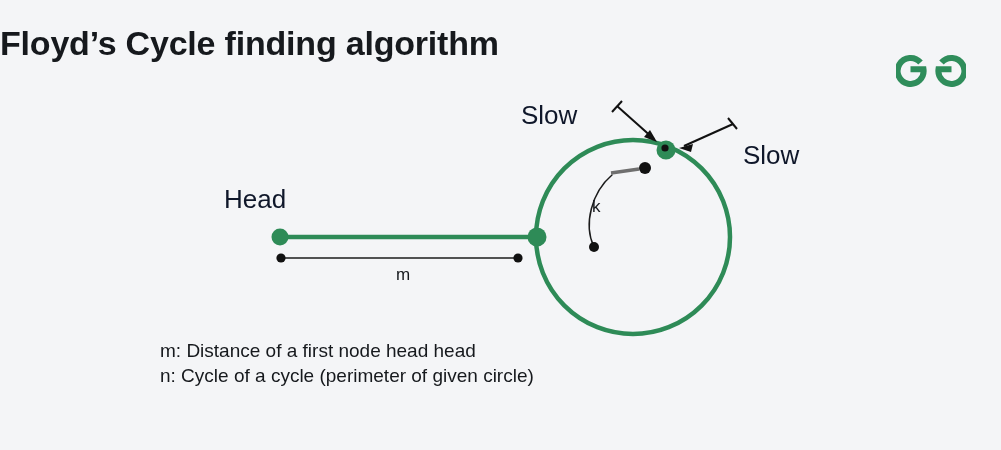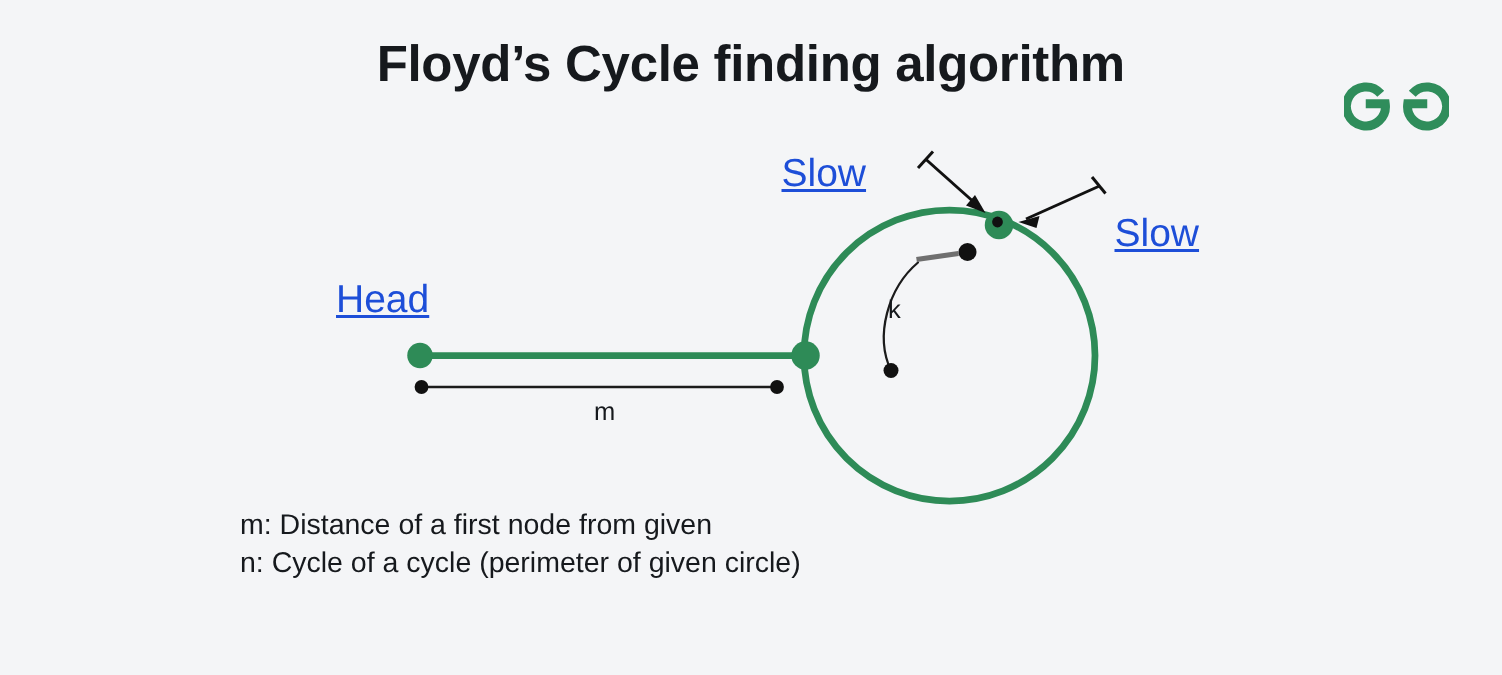--- a/index.html
+++ b/index.html
@@ -20,21 +20,21 @@
     height: 450px;
     background: #f4f5f7;
   }
 
   
   .title {
     position: absolute;
     left: 0;
     top: 24px;
     width: 1001px;
-    text-align: center;
+    text-align: left;
     font-size: 34px;
     font-weight: bold;
     color: #16191d;
     letter-spacing: -0.2px;
     white-space: nowrap;
   }
 
   
   .logo {
     position: absolute;
@@ -51,24 +51,23 @@
     top: 0;
     width: 1001px;
     height: 450px;
   }
 
   
   .dlabel {
     position: absolute;
     font-size: 26px;
     font-weight: normal;
-    color: #1d4ed8;
+    color: #0f172a;
     white-space: nowrap;
     line-height: 1;
-    text-decoration: underline;
   }
   .lbl-head { left: 224px; top: 186px; }
   .lbl-slow { left: 521px; top: 102px; }
   .lbl-fast { left: 743px; top: 142px; }
 
   .mlabel {
     position: absolute;
     font-size: 17px;
     color: #16191d;
     white-space: nowrap;
@@ -142,17 +141,17 @@
     </g>
   </svg>
 
   <div class="dlabel lbl-head">Head</div>
   <div class="dlabel lbl-slow">Slow</div>
   <div class="dlabel lbl-fast">Slow</div>
   <div class="mlabel lbl-m">m</div>
   <div class="mlabel lbl-k">k</div>
 
   <div class="legend">
-    <span class="legend-line">m: Distance of a first node from given</span>
+    <span class="legend-line">m: Distance of a first node head head</span>
     <span class="legend-line">n: Cycle of a cycle (perimeter of given circle)</span>
   </div>
 
 </div>
 
 </body></html>

